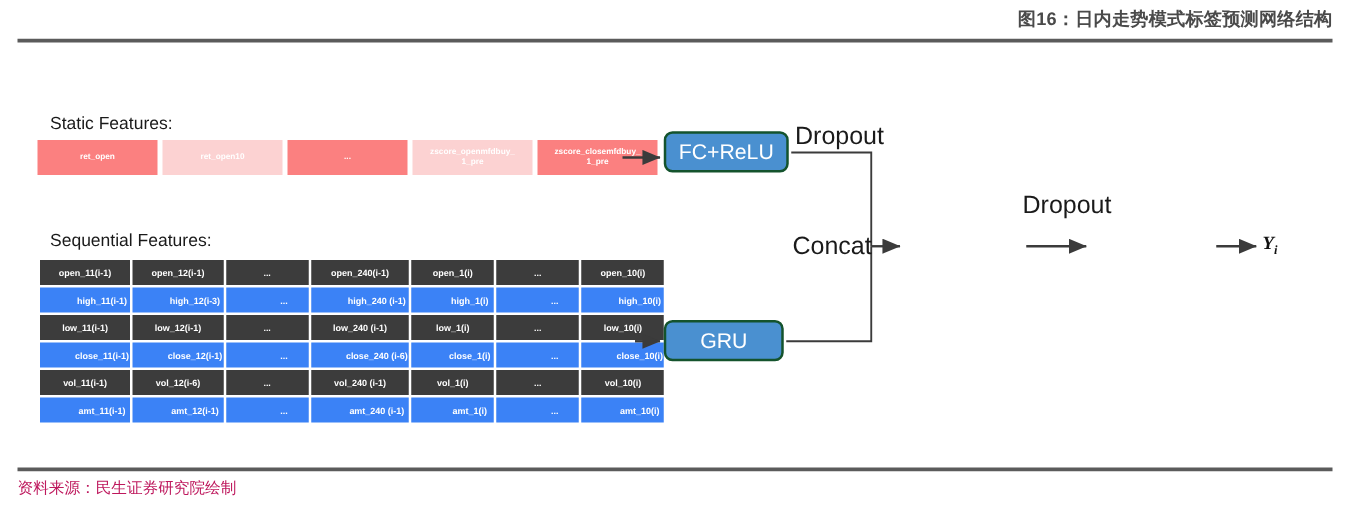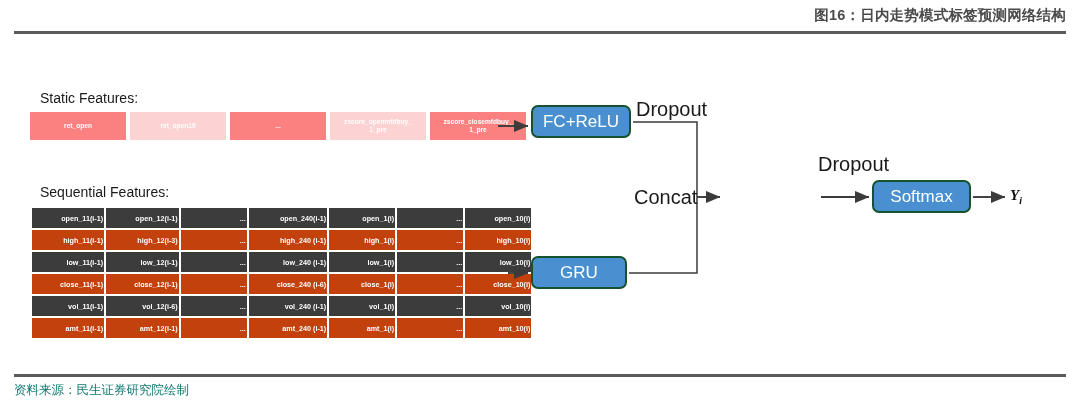--- a/index.html
+++ b/index.html
@@ -6,21 +6,21 @@
   body{
     width:1080px;height:406px;background:#ffffff;
     font-family:"Liberation Sans","DejaVu Sans",sans-serif;
     color:#333;overflow:hidden;position:relative;
   }
   
   .fig-header{position:absolute;left:14px;top:6px;width:1052px;text-align:right;}
   .fig-title{font-size:14.5px;font-weight:bold;color:#4a4a4a;letter-spacing:.2px;white-space:nowrap;}
   .rule-top{position:absolute;left:14px;top:31px;width:1052px;height:3px;background:#5b5b5b;}
   .rule-bot{position:absolute;left:14px;top:374px;width:1052px;height:2.5px;background:#5b5b5b;}
-  .fig-source{position:absolute;left:14px;top:382px;font-size:12.5px;color:#0f766e;white-space:nowrap;}
+  .fig-source{position:absolute;left:14px;top:382px;font-size:12.5px;color:#be185d;white-space:nowrap;}
 
   
   .canvas{position:absolute;left:0;top:36px;width:1080px;height:336px;}
 
   .sect-label{position:absolute;font-size:14px;color:#1a1a1a;white-space:nowrap;}
   #static-label{left:40px;top:54px;}
   #seq-label{left:40px;top:148px;}
 
   
   .static-strip{position:absolute;left:30px;top:76px;display:flex;}
@@ -28,26 +28,26 @@
     height:28px;margin-right:4px;display:flex;align-items:center;justify-content:center;
     text-align:center;font-size:6.6px;font-weight:bold;color:#ffffff;line-height:1.25;
     padding:0 3px;box-sizing:border-box;
   }
   .sf-strong{background:#fb8080;}
   .sf-light{background:#fcd2d2;}
 
   
   .seq-table{position:absolute;left:30px;top:170px;border-collapse:separate;border-spacing:2px 2px;}
   .seq-table td{
-    width:66px;height:20px;text-align:right;vertical-align:middle;
+    width:66px;height:20px;text-align:center;vertical-align:middle;
     font-size:7.2px;font-weight:bold;color:#ffffff;
     padding:0 1px;box-sizing:border-box;white-space:nowrap;
   }
   .row-dark td{background:#3c3c3c;}
-  .row-light td{background:#c2410c;padding-left:28px;}
+  .row-light td{background:#3b82f6;padding-left:28px;}
 
   
   .node{
     position:absolute;background:#4a90d0;border:2px solid #14532d;border-radius:7px;
     display:flex;align-items:center;justify-content:center;
     color:#ffffff;font-size:17px;white-space:nowrap;box-sizing:border-box;
   }
   #node-fc{left:531px;top:69px;width:100px;height:33px;}
   #node-gru{left:531px;top:220px;width:96px;height:33px;}
   #node-mlp{left:723px;top:144px;width:96px;height:33px;}
@@ -162,21 +162,20 @@
 
     <line x1="697" y1="161" x2="720" y2="161" stroke="#3b3b3b" stroke-width="1.9" marker-end="url(#ah)"></line>
 
     <line x1="821" y1="161" x2="869" y2="161" stroke="#3b3b3b" stroke-width="1.9" marker-end="url(#ah)"></line>
 
     <line x1="973" y1="161" x2="1005" y2="161" stroke="#3b3b3b" stroke-width="1.9" marker-end="url(#ah)"></line>
   </svg>
 
   <div class="node" id="node-fc">FC+ReLU</div>
   <div class="node" id="node-gru">GRU</div>
-  <div class="node" id="node-softmax">Softmax</div>
 
   <div class="flow-label" id="lbl-dropout1">Dropout</div>
   <div class="flow-label" id="lbl-concat">Concat</div>
   <div class="flow-label" id="lbl-dropout2">Dropout</div>
 
   <div class="out-label">
     <span>Y</span><sub>i</sub>
   </div>
 </div>
 

